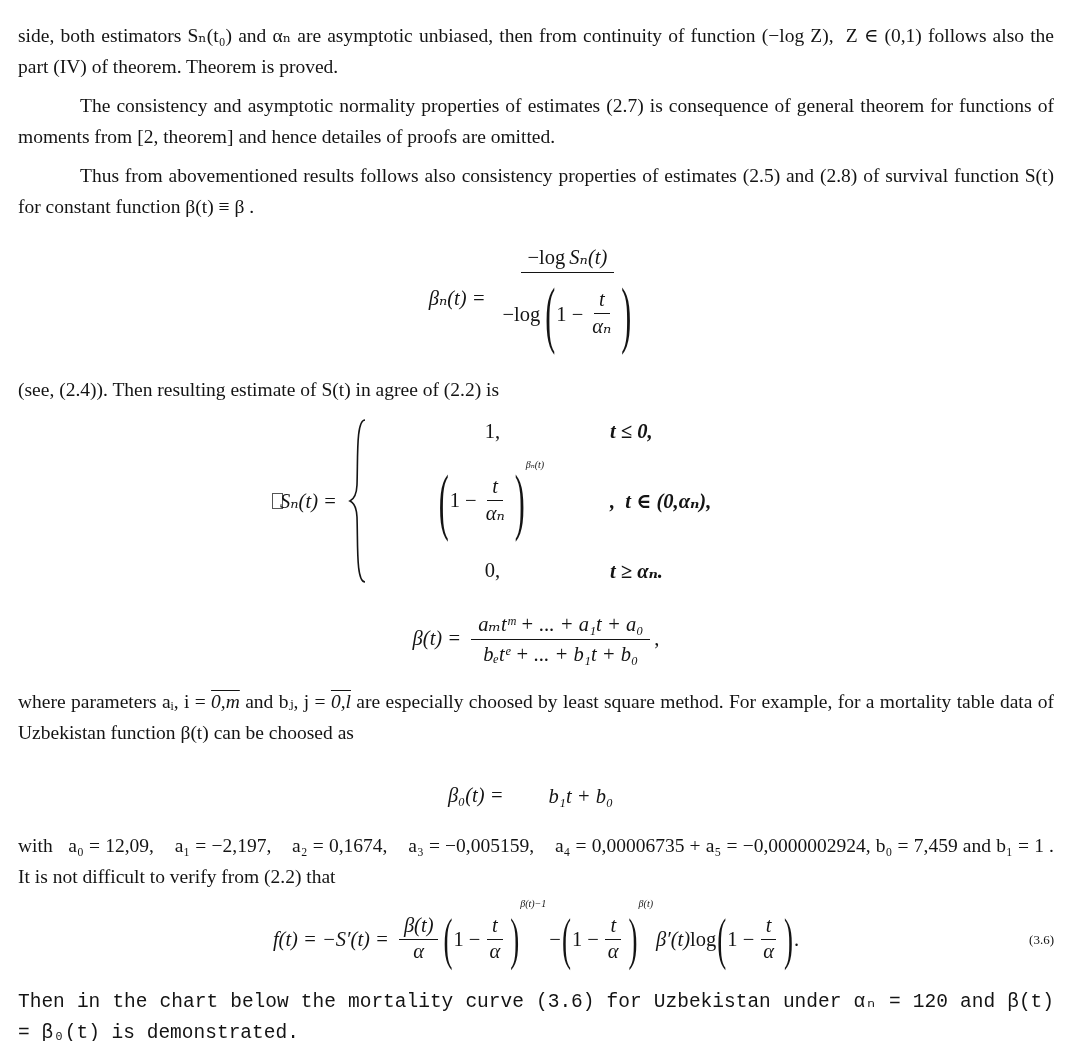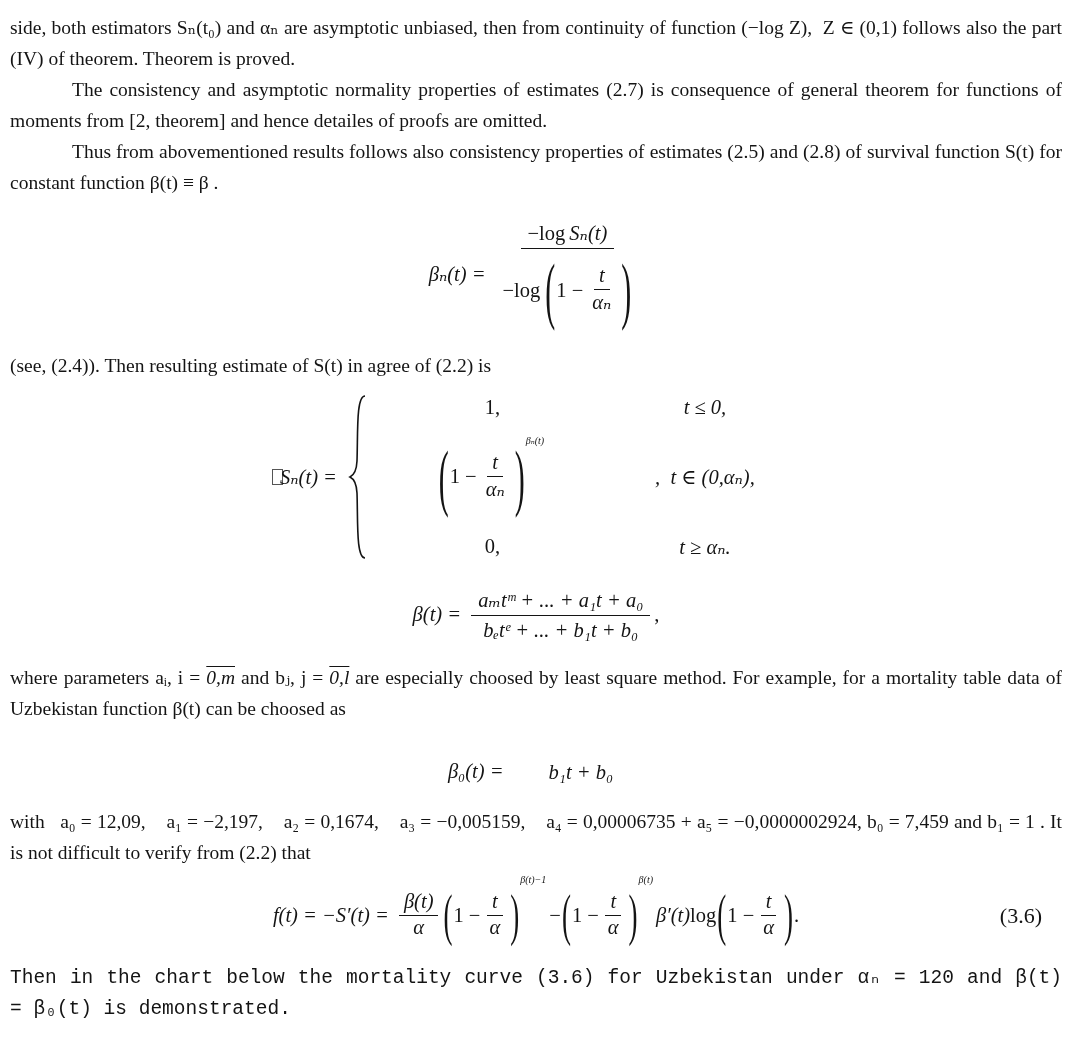--- a/index.html
+++ b/index.html
@@ -2,45 +2,45 @@
 <html><head>
 <meta charset="utf-8">
 <style>
   html,body{margin:0;padding:0;background:#fff;}
   body{
     width:1072px;height:1041px;overflow:hidden;color:#141414;
     font-family:"Liberation Serif","DejaVu Serif",serif;
     font-size:19.5px;
   }
   .page{padding:12px 10px 0 10px;}
-  p.body{margin:0;line-height:31px;text-align:justify;}
+  p.body{margin:8px;line-height:31px;text-align:justify;}
   p.indent{text-indent:62px;}
   .it{font-style:italic;}
   .rm{font-style:normal;}
   .ol{text-decoration:overline;font-style:italic;}
   
   .eq{display:flex;justify-content:center;align-items:center;font-size:20.5px;white-space:nowrap;}
   .eq .lhs{margin-right:6px;}
   .frac{display:inline-flex;flex-direction:column;align-items:center;vertical-align:middle;margin:12px 4px;}
   .frac > .num{display:flex;align-items:center;justify-content:center;gap:4px;
     border-bottom:1.4px solid #141414;padding:1px 7px 3px;}
   .frac > .den{display:flex;align-items:center;justify-content:center;gap:4px;padding:3px 7px 0;}
   .frac.simple > .num,.frac.simple > .den{padding:0 5px 2px;}
   .grp{display:inline-flex;align-items:center;}
   .bp{display:inline-block;line-height:1;font-weight:400;padding:0 1px;}
   .bp-tall{font-size:30px;transform:scaleY(2.45);}
   .bp-med{font-size:27px;transform:scaleY(2.15);}
   .gsup{align-self:flex-start;font-size:10px;margin:-4px 3px 0 0;}
-  .eqnum{position:absolute;right:20px;top:50%;transform:translateY(-50%);font-size:22px;}
+  .eqnum{position:absolute;right:8px;top:50%;transform:translateY(-50%);font-size:13px;}
   .withnum{position:relative;}
   
   .cases{display:inline-flex;flex-direction:column;gap:20px;margin-left:4px;}
   .crow{display:flex;align-items:center;}
   .cval{width:235px;display:flex;justify-content:center;align-items:center;}
-  .ccond{width:190px;text-align:center;}
+  .ccond{width:190px;text-align:left;font-weight:bold;}
   .cbrace{display:inline-flex;align-items:center;margin:0 2px 0 4px;}
   .glyphbox{display:inline-block;width:9px;height:14px;border:1px solid #555;
     vertical-align:9px;margin-right:-3px;}
   
   #p4{margin-top:3px;}
   #eq-beta-n{margin:10px 0 10px;}
   #eq-piecewise{margin:12px 0 14px;}
   #eq-rational{margin:10px 0 8px;}
   #eq-beta0{margin:22px 0 10px;gap:28px;}
   #eq-f{margin:10px 0 10px;}

